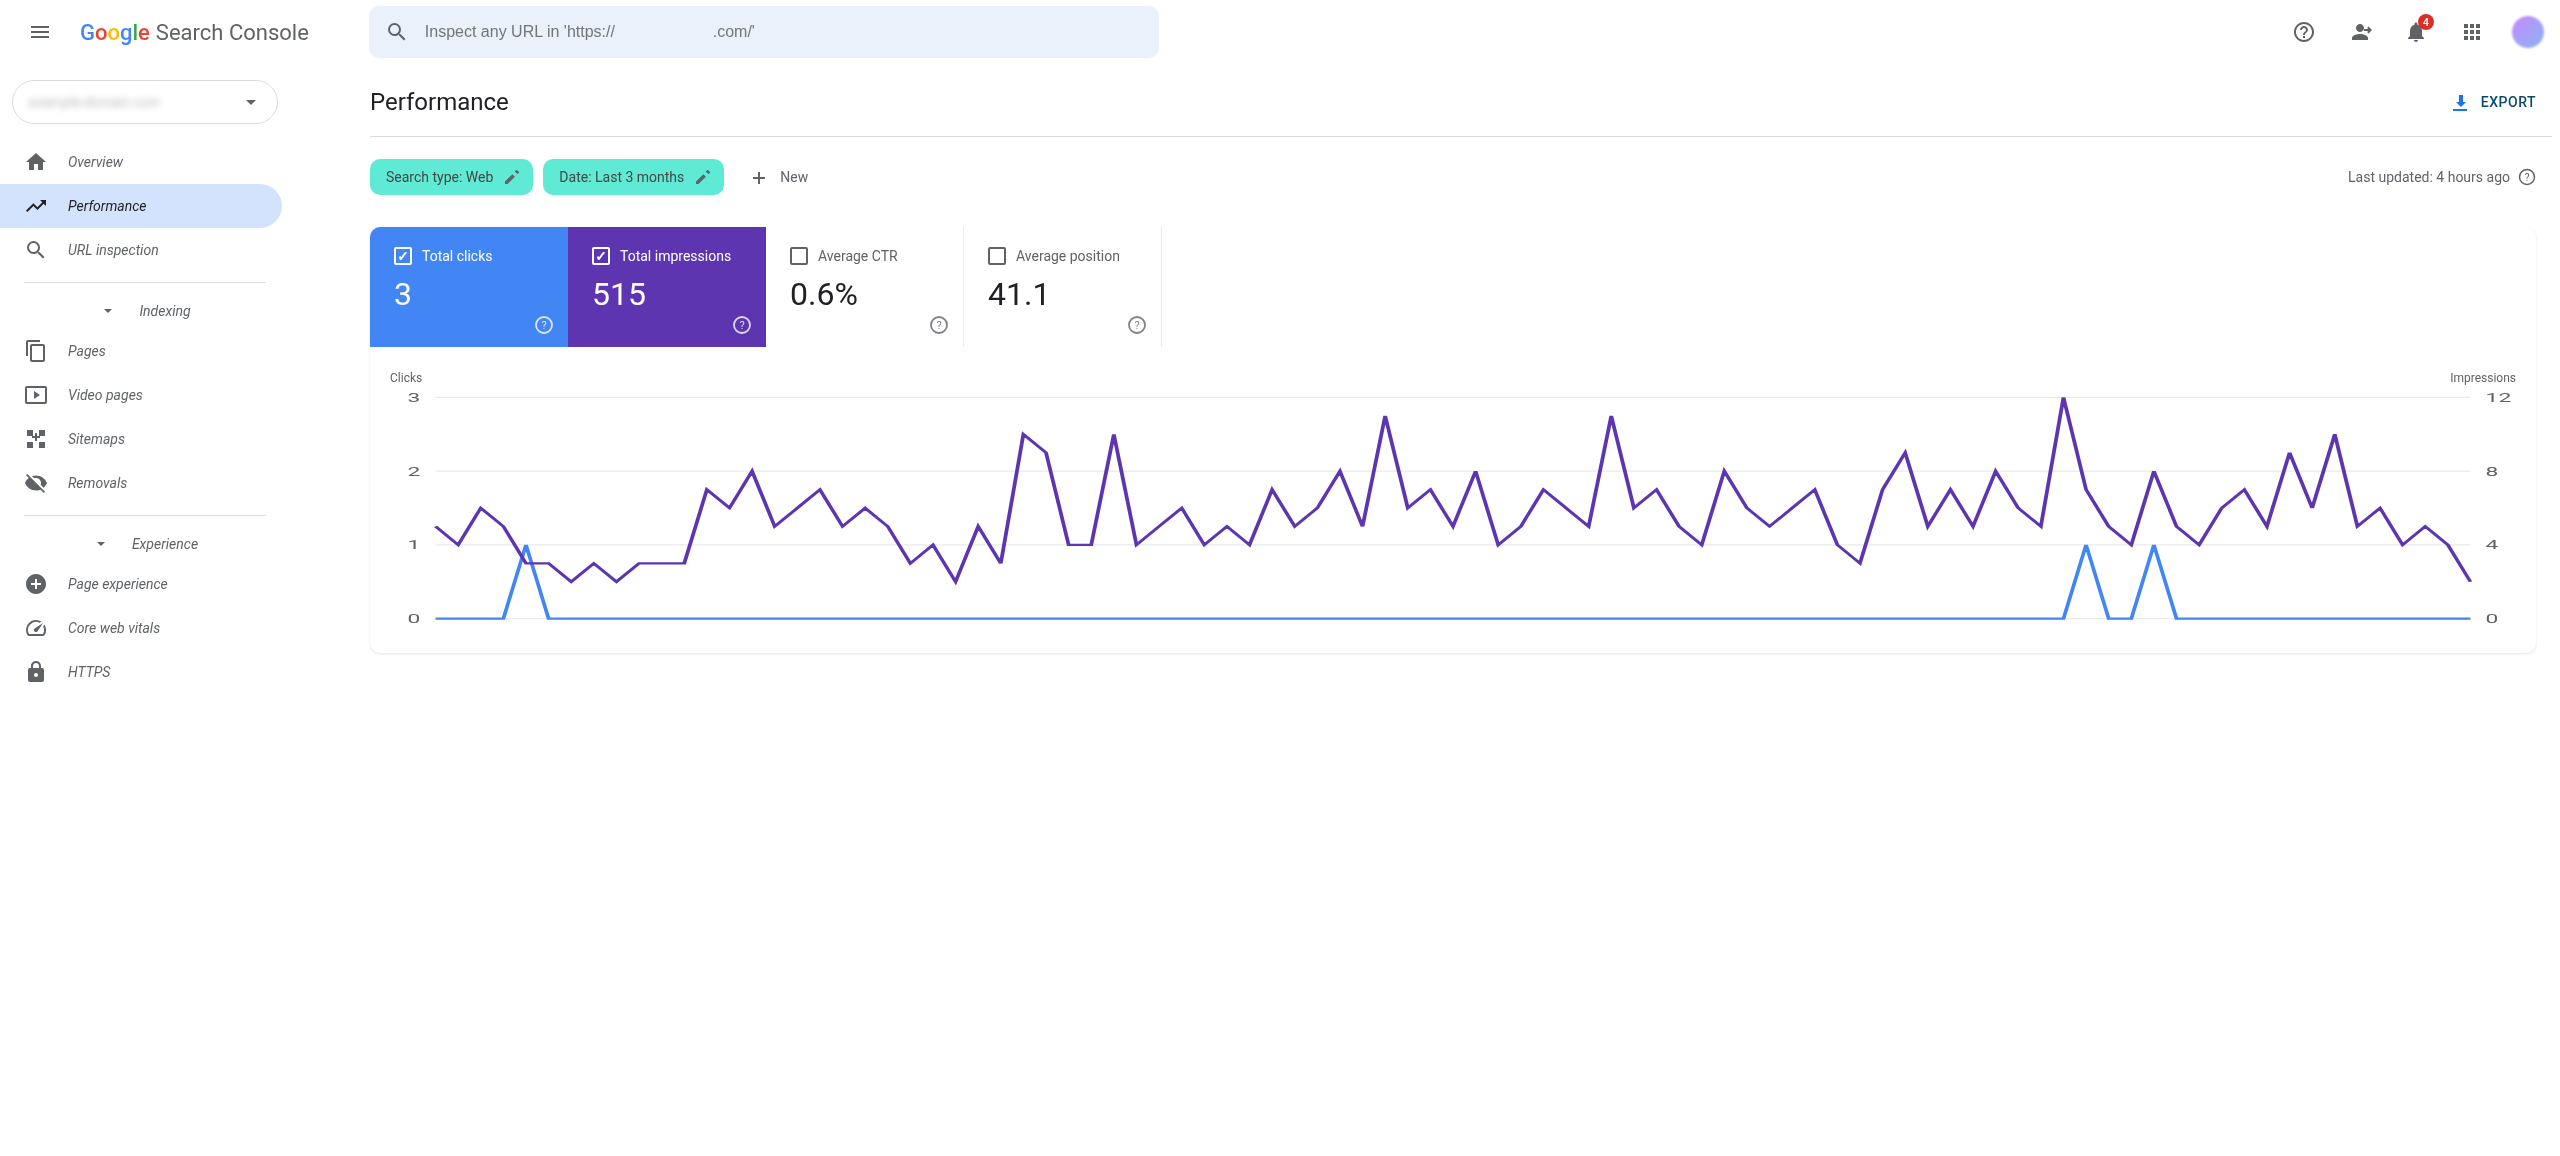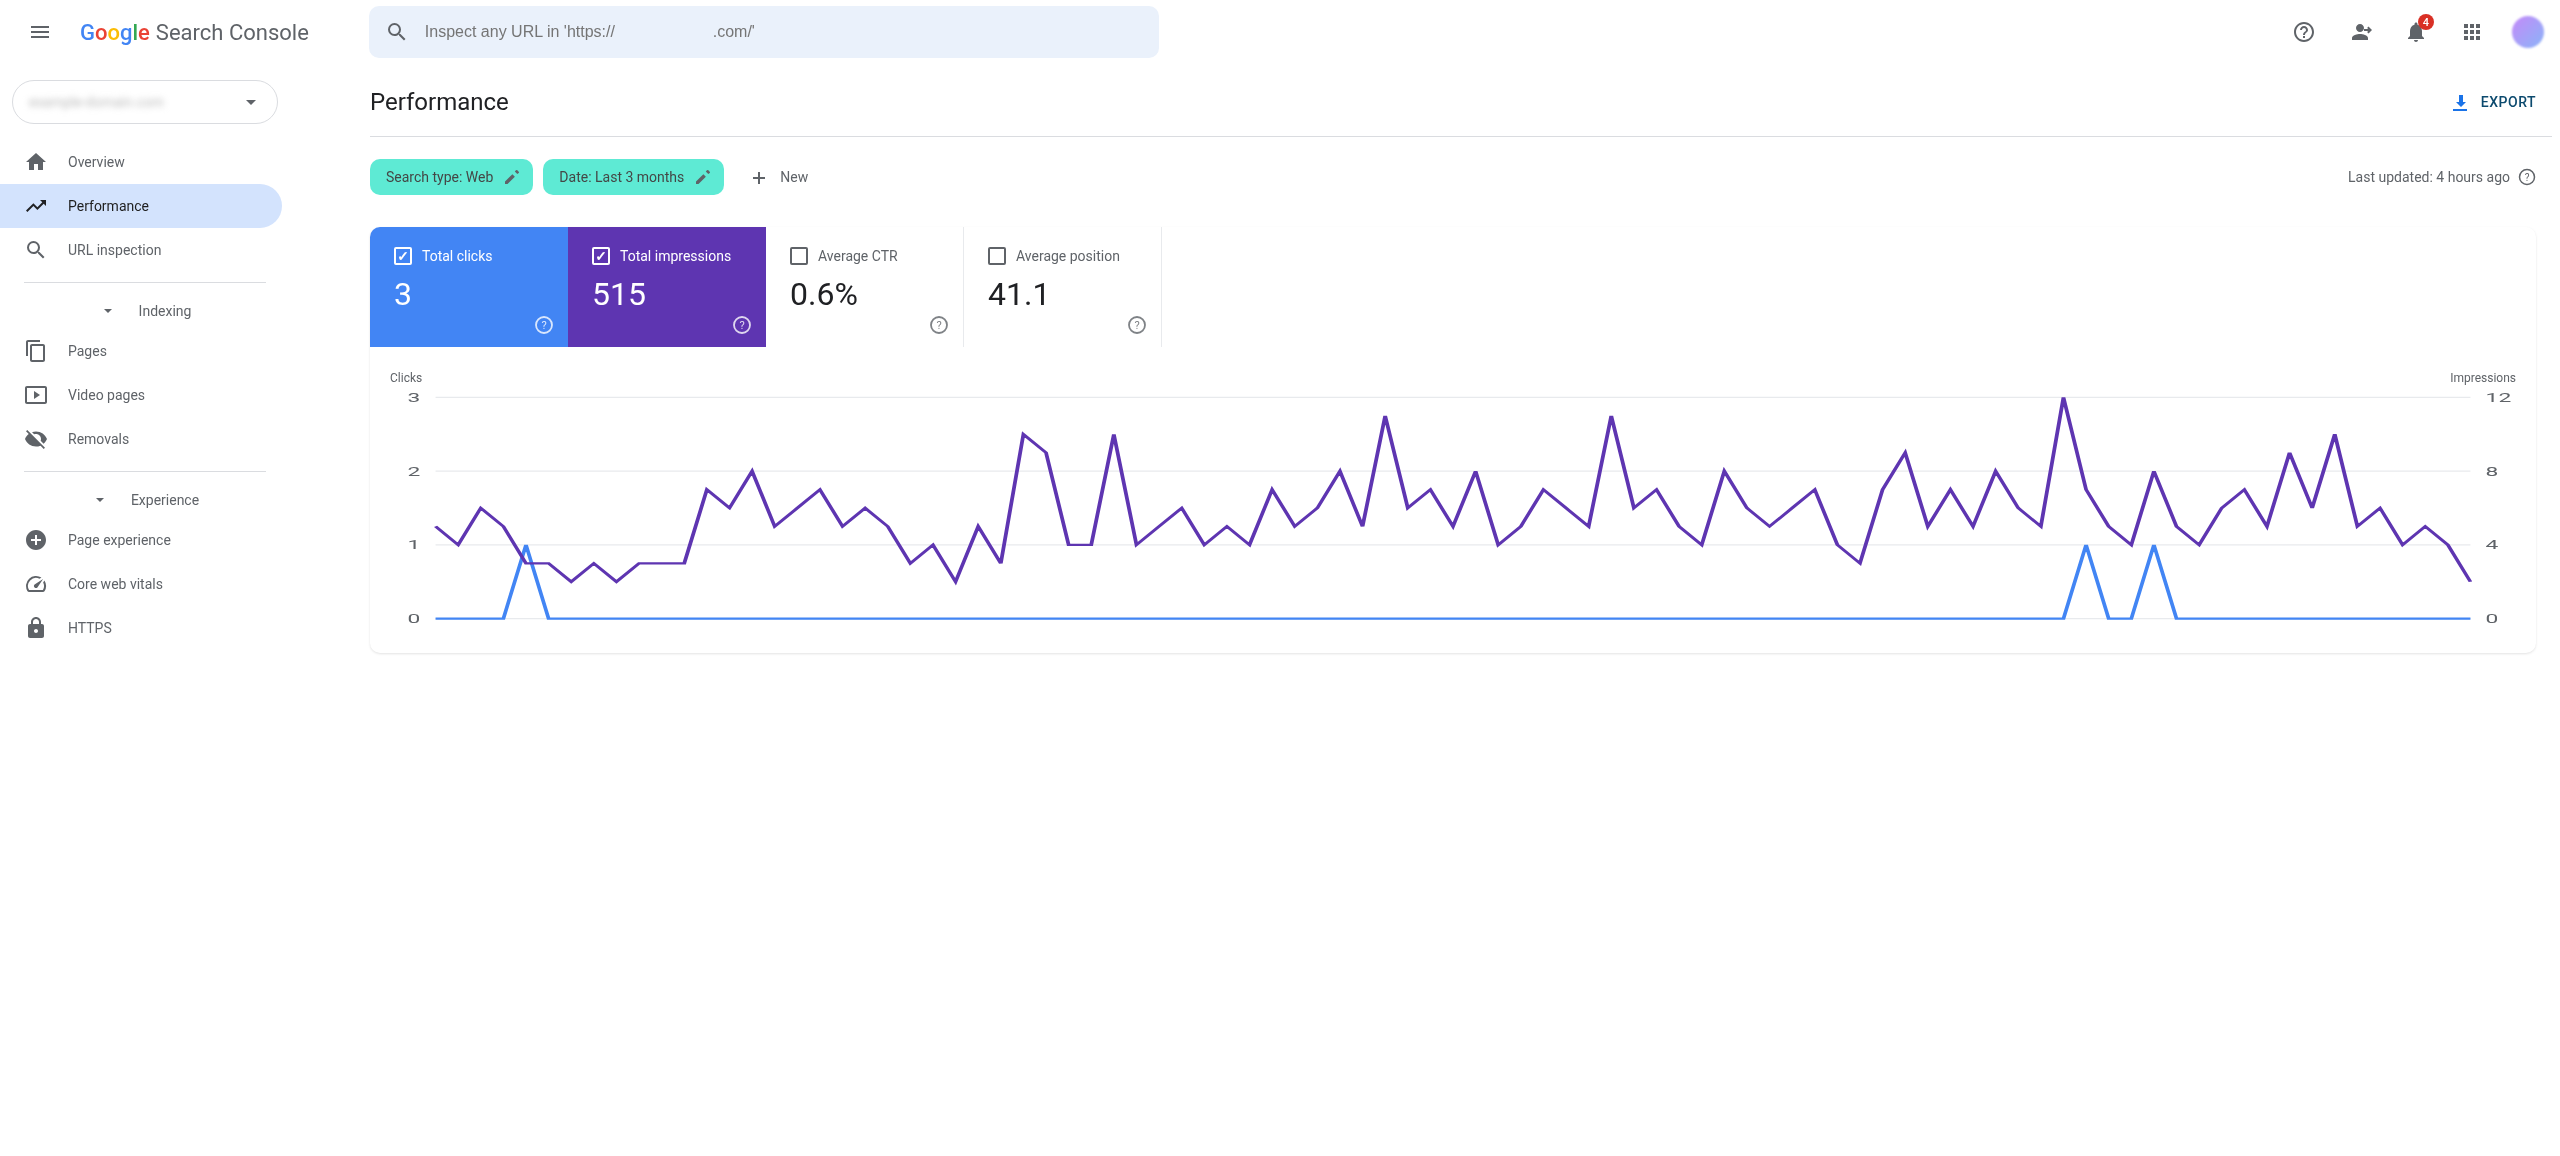--- a/index.html
+++ b/index.html
@@ -14,21 +14,21 @@
 .logo-g .y { color: #fbbc04; }
 .logo-g .g { color: #34a853; }
 .search-bar { flex: 0 0 790px; height: 52px; background: #eaf1fb; border-radius: 10px; display: flex; align-items: center; padding: 0 16px; gap: 16px; margin-left: 44px; }
 .search-bar input { border: none; background: transparent; outline: none; font-size: 16px; flex: 1; color: #5f6368; }
 .header-right { margin-left: auto; display: flex; align-items: center; gap: 8px; }
 .icon-btn { width: 48px; height: 48px; display: flex; align-items: center; justify-content: center; border-radius: 50%; cursor: pointer; position: relative; }
 .badge { position: absolute; top: 6px; right: 6px; background: #d93025; color: #fff; font-size: 11px; font-weight: 500; min-width: 16px; height: 16px; border-radius: 8px; display: flex; align-items: center; justify-content: center; padding: 0 4px; }
 .avatar { width: 32px; height: 32px; border-radius: 50%; background: linear-gradient(135deg,#c58af9,#8ab4f8); margin-left: 8px; filter: blur(1px); }
 
 .container { display: flex; height: calc(100vh - 64px); }
-.sidebar { width: 290px; padding: 8px 0; }
+.sidebar { width: 290px; padding: 8px 0; font-style: italic; }
 .property-selector { margin: 8px 12px 16px; height: 44px; border: 1px solid #dadce0; border-radius: 22px; display: flex; align-items: center; padding: 0 16px; gap: 10px; cursor: pointer; }
 .property-selector .domain { flex: 1; color: #bbb; filter: blur(3px); font-size: 14px; }
 .nav-item { display: flex; align-items: center; height: 44px; padding: 0 24px; gap: 20px; cursor: pointer; border-radius: 0 22px 22px 0; margin-right: 8px; color: #5f6368; font-size: 14px; }
 .nav-item.active { background: #d3e3fd; color: #1f1f1f; }
 .nav-section { display: flex; align-items: center; height: 36px; padding: 0 16px; gap: 22px; cursor: pointer; color: #5f6368; font-size: 14px; margin-top: 8px; justify-content: center; }
 .nav-divider { height: 1px; background: #dadce0; margin: 10px 24px; }
 
 .main { flex: 1; padding: 24px 0 0 80px; overflow: auto; }
 .page-header { display: flex; align-items: center; margin-bottom: 20px; padding-right: 24px; }
 .page-title { font-size: 24px; font-weight: 400; color: #202124; }
@@ -145,20 +145,26 @@
       <svg width="24" height="24">
           <path class="ico" d="M16 1H4c-1.1 0-2 .9-2 2v14h2V3h12V1zm3 4H8c-1.1 0-2 .9-2 2v14c0 1.1.9 2 2 2h11c1.1 0 2-.9 2-2V7c0-1.1-.9-2-2-2zm0 16H8V7h11v14z"></path>
         </svg>
       <span>Pages</span>
     </div>
     <div class="nav-item">
       <svg width="24" height="24">
           <path class="ico" d="M21 3H3c-1.11 0-2 .89-2 2v14c0 1.1.89 2 2 2h18c1.11 0 2-.9 2-2V5c0-1.11-.89-2-2-2zm0 16H3V5h18v14zM10 8v8l6-4z"></path>
         </svg>
       <span>Video pages</span>
+    </div>
+    <div class="nav-item">
+      <svg width="24" height="24">
+          <path class="ico" d="M3 3h6v6H3zM15 3h6v6h-6zM3 15h6v6H3zM15 15h6v6h-6zM12 6h-1v3H8v2h3v3h2v-3h3V9h-3V6z"></path>
+        </svg>
+      <span>Sitemaps</span>
     </div>
     <div class="nav-item">
       <svg width="24" height="24">
           <path class="ico" d="M12 7c2.76 0 5 2.24 5 5 0 .65-.13 1.26-.36 1.83l2.92 2.92c1.51-1.26 2.7-2.89 3.43-4.75-1.73-4.39-6-7.5-11-7.5-1.4 0-2.74.25-3.98.7l2.16 2.16C10.74 7.13 11.35 7 12 7zM2 4.27l2.28 2.28.46.46C3.08 8.3 1.78 10.02 1 12c1.73 4.39 6 7.5 11 7.5 1.55 0 3.03-.3 4.38-.84l.42.42L19.73 22 21 20.73 3.27 3 2 4.27z"></path>
         </svg>
       <span>Removals</span>
     </div>
 
     <div class="nav-divider"></div>
     <div class="nav-section">

